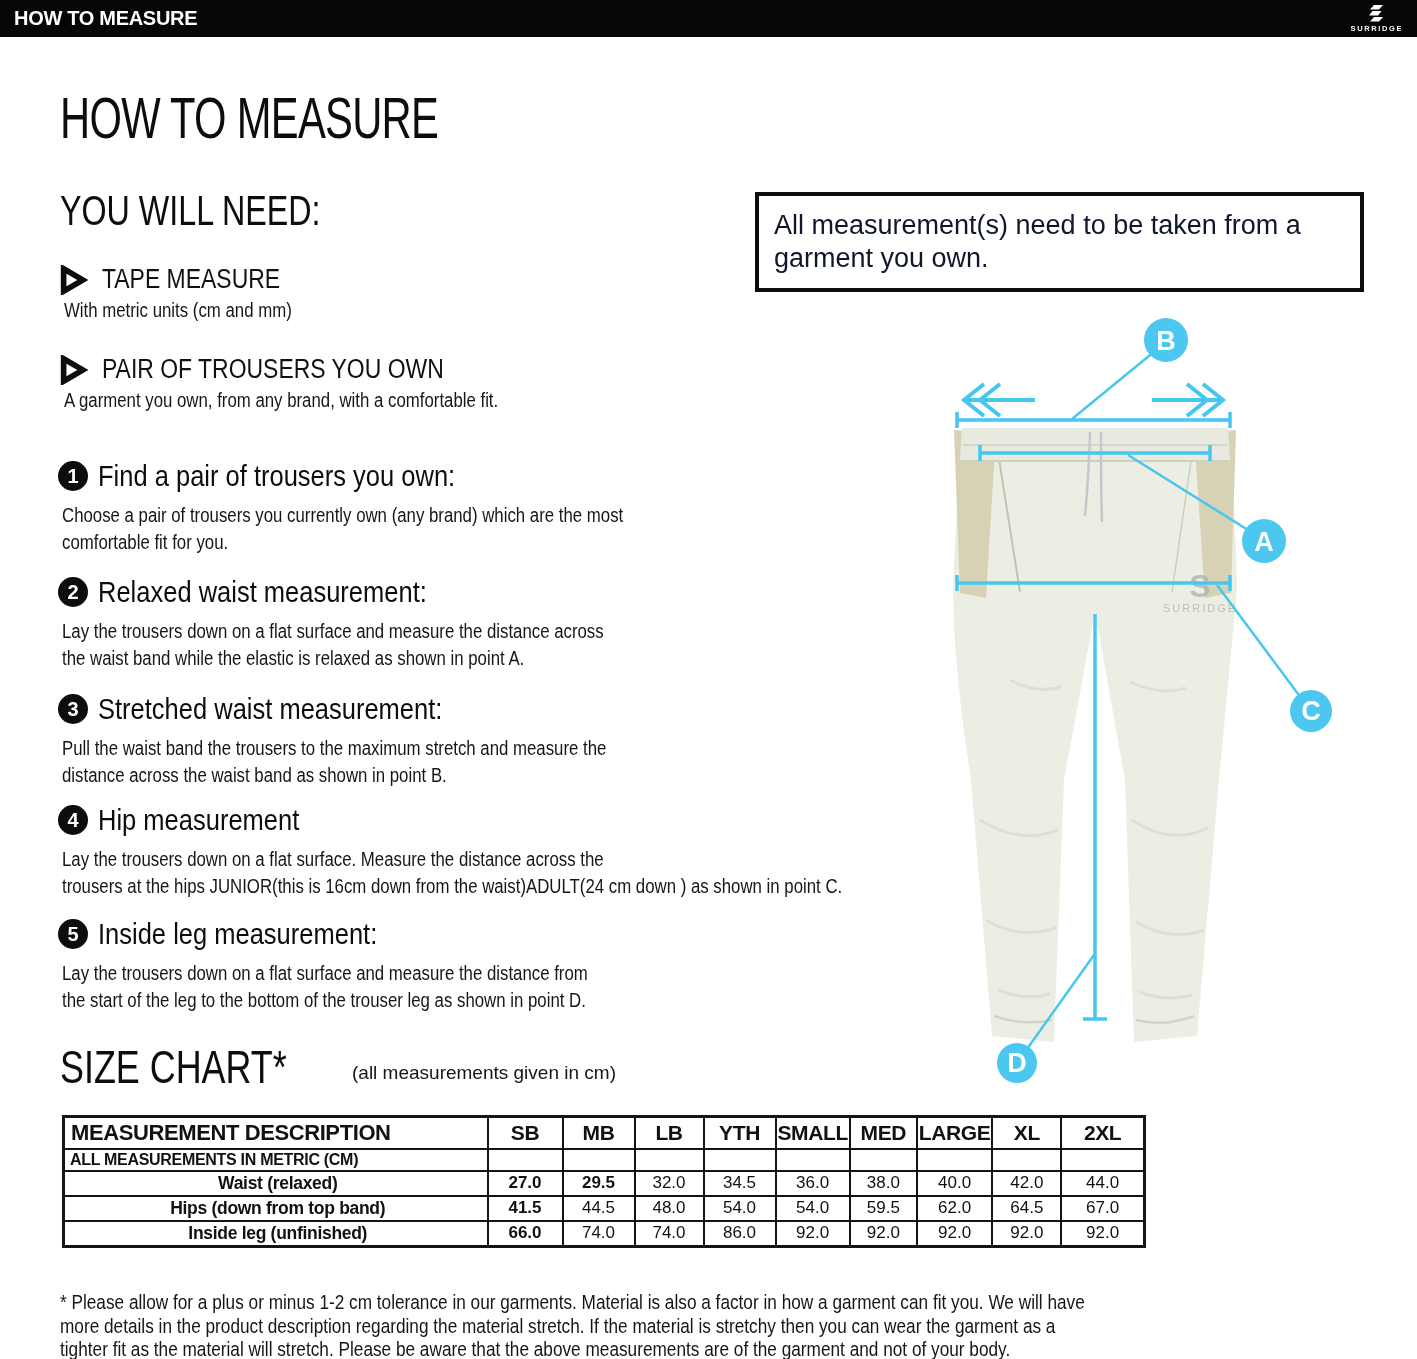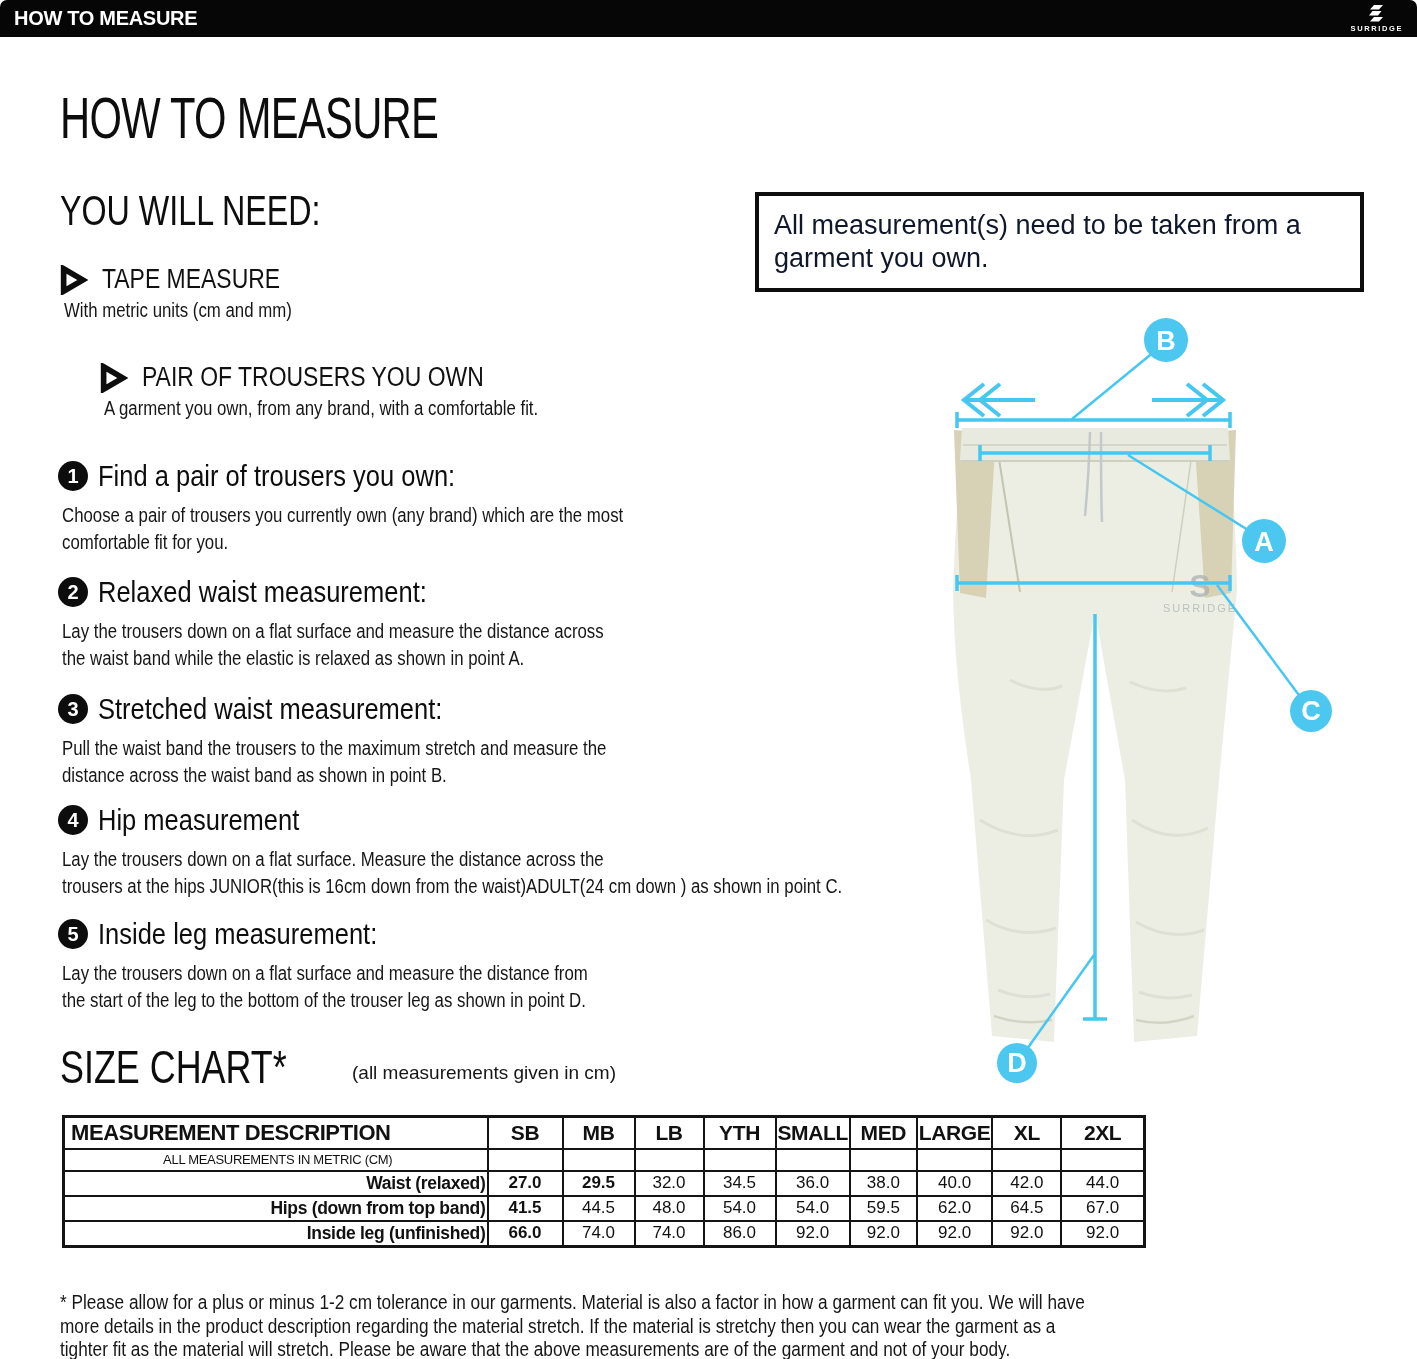--- a/index.html
+++ b/index.html
@@ -1,17 +1,17 @@
 <!DOCTYPE html>
 <html><head>
 <meta charset="utf-8">
 <style>
   html,body{margin:0;padding:0;background:#fff;}
   .page{position:relative;width:1417px;height:1359px;background:#ffffff;overflow:hidden;
-        font-family:"Liberation Sans",sans-serif;color:#111;border-radius:7px;}
+        font-family:"Liberation Sans",sans-serif;color:#111;}
 
   
   .topbar{position:absolute;left:0;top:0;width:1417px;height:37px;background:#060606;
           display:flex;align-items:center;justify-content:space-between;box-sizing:border-box;
           padding:0 10px 0 14px;}
   .topbar-title{color:#fff;font-size:20px;font-weight:bold;letter-spacing:-0.3px;}
   .brand{display:flex;flex-direction:column;align-items:center;line-height:1;margin-right:4px;}
   .brand-name{color:#fff;font-size:7.5px;font-weight:bold;letter-spacing:1.6px;margin-top:2px;}
 
   .title{position:absolute;left:60px;top:84px;font-size:58px;font-weight:400;letter-spacing:-1px;
@@ -21,21 +21,21 @@
           padding:13px 15px;font-size:27px;line-height:1.23;white-space:pre-line;
           color:#0f172a;}
 
   .need-title{position:absolute;left:60px;top:186px;font-size:43px;font-weight:400;margin:0;
               transform:scaleX(0.75);transform-origin:0 0;white-space:nowrap;color:#0d0d0d;}
 
   .need-item{position:absolute;left:58px;}
   .need-item .row{display:flex;align-items:center;gap:14px;}
   .need-label{font-size:27px;font-weight:400;transform:scaleX(0.85);transform-origin:0 50%;white-space:nowrap;}
   .need-desc{font-size:20px;margin-top:4px;margin-left:6px;transform:scaleX(0.84);transform-origin:0 0;white-space:nowrap;color:#161616;}
-  #need-0{top:264px;} #need-1{top:362px;margin-left:40px;}
+  #need-0{top:264px;} #need-1{top:354px;}
   .tri{width:30px;height:30px;flex:0 0 30px;}
 
   .step{position:absolute;left:58px;width:940px;}
   #step-0{top:459px;} #step-1{top:575px;} #step-2{top:692px;} #step-3{top:803px;} #step-4{top:917px;}
   .step-head{display:flex;align-items:center;gap:10px;}
   .step-num{width:30px;height:30px;border-radius:50%;background:#0d0d0d;color:#fff;
             display:flex;align-items:center;justify-content:center;font-size:20px;font-weight:bold;flex:0 0 30px;}
   .step-title{font-size:30px;font-weight:400;transform:scaleX(0.85);transform-origin:0 50%;white-space:nowrap;color:#0d0d0d;}
   .step-body{margin:9px 0 0 4px;font-size:20px;line-height:27px;white-space:pre-line;
              transform:scaleX(0.84);transform-origin:0 0;color:#161616;width:1100px;}
@@ -47,24 +47,24 @@
   
   table.size{position:absolute;left:62px;top:1115px;border-collapse:collapse;table-layout:fixed;
              border:3px solid #141414;}
   table.size th,table.size td{border:2px solid #141414;box-sizing:border-box;overflow:hidden;}
   col.c0{width:424px;} col.c1{width:75px;} col.c2{width:72px;} col.c3{width:69px;} col.c4{width:72px;}
   col.c5{width:72px;} col.c6{width:67px;} col.c7{width:72px;} col.c8{width:69px;} col.c9{width:83px;}
   tr.hdr{height:32px;}
   tr.hdr th{font-size:21px;font-weight:bold;text-align:center;letter-spacing:-0.4px;}
   tr.hdr th:first-child{text-align:left;padding-left:6px;font-size:22px;}
   tr.metric{height:22px;}
-  tr.metric td{font-size:13px;font-weight:normal;text-align:center;padding-left:5px;letter-spacing:-0.3px;}
+  tr.metric td{font-size:16px;font-weight:bold;text-align:left;padding-left:5px;letter-spacing:-0.3px;}
   tr.data{height:24px;}
   tr.data td{font-size:17px;text-align:center;}
-  tr.data td.lbl{text-align:right;padding-left:5px;font-weight:bold;font-size:17.5px;letter-spacing:-0.3px;}
+  tr.data td.lbl{text-align:center;padding-left:5px;font-weight:bold;font-size:17.5px;letter-spacing:-0.3px;}
   tr.data td.b{font-weight:bold;}
 
   .footnote{position:absolute;left:60px;top:1290px;font-size:20.5px;line-height:23.5px;
             white-space:pre-line;transform:scaleX(0.84);transform-origin:0 0;width:1560px;color:#161616;}
 
   .trousers-wrap{position:absolute;left:920px;top:300px;width:480px;height:800px;}
 </style>
 </head>
 <body>
 

